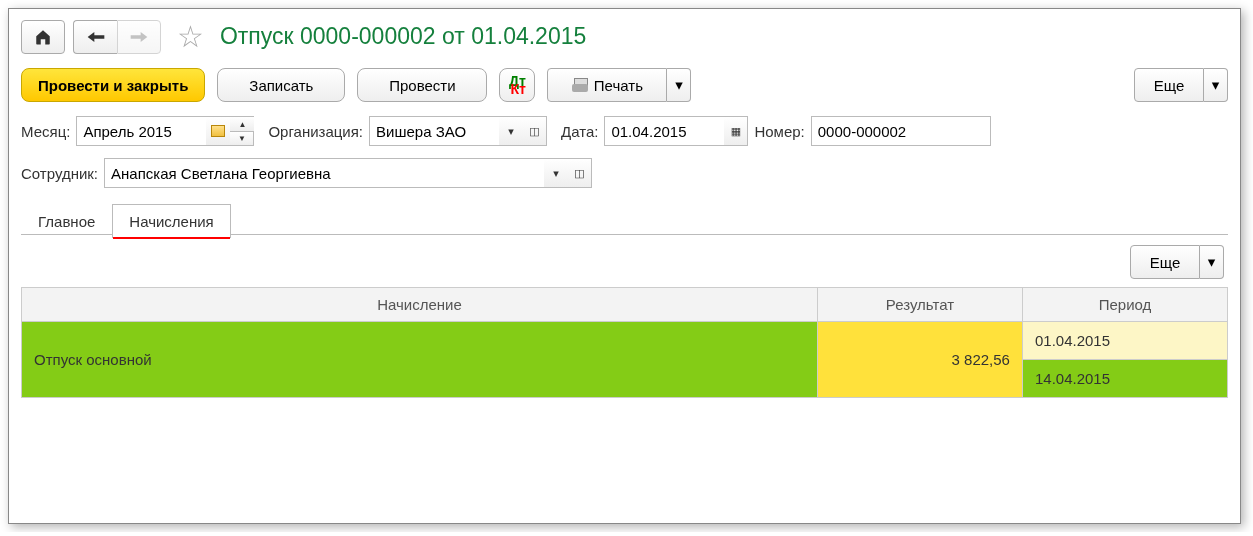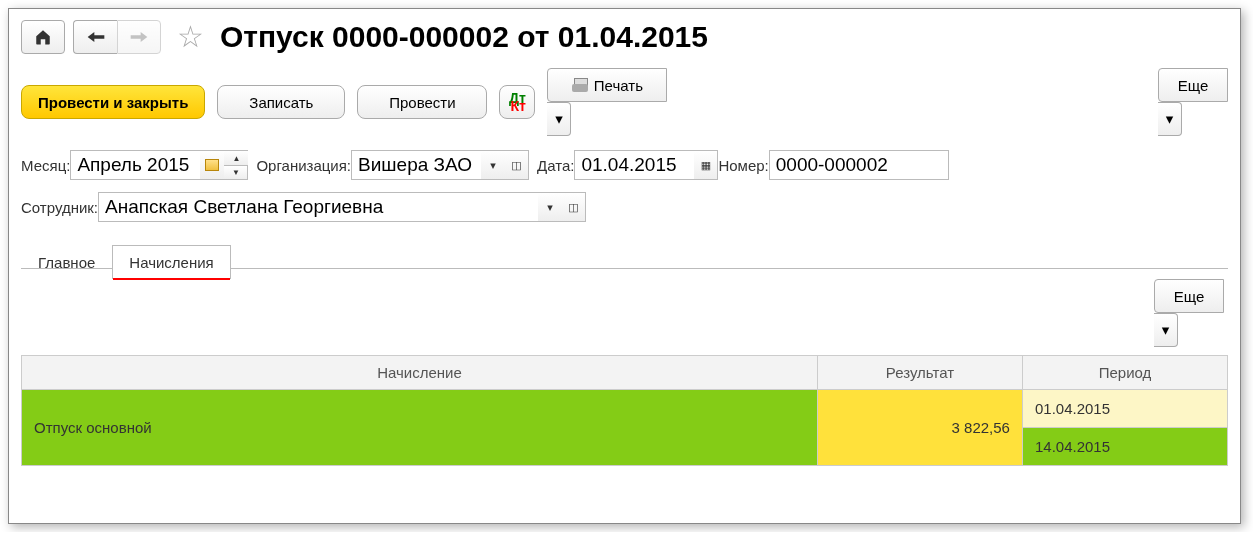--- a/index.html
+++ b/index.html
@@ -7,51 +7,51 @@
     .window { border: 1px solid #888; box-shadow: 3px 3px 10px rgba(0,0,0,0.3); padding: 10px 12px; width: 1233px; height: 516px; }
     
     .header-row { display: flex; align-items: center; gap: 10px; margin-bottom: 14px; }
     .nav-group { display: flex; gap: 8px; }
     .nav-btn { width: 44px; height: 34px; border: 1px solid #aaa; border-radius: 4px; background: linear-gradient(#fff, #eee); display: flex; align-items: center; justify-content: center; cursor: pointer; font-size: 18px; }
     .nav-btn.disabled { opacity: 0.5; }
     .nav-pair { display: flex; }
     .nav-pair .nav-btn:first-child { border-radius: 4px 0 0 4px; border-right: none; }
     .nav-pair .nav-btn:last-child { border-radius: 0 4px 4px 0; }
     .star-icon { font-size: 30px; color: #aaa; cursor: pointer; margin: 0 6px; }
-    .title { font-size: 30px; color: #000000; font-weight: bold; }
+    .title { font-size: 23px; color: #15803d; font-weight: normal; }
     
     .toolbar { display: flex; align-items: center; gap: 12px; margin-bottom: 14px; }
     .btn { height: 34px; padding: 0 16px; border: 1px solid #aaa; border-radius: 8px; background: linear-gradient(#fff, #eee); display: flex; align-items: center; justify-content: center; cursor: pointer; font-size: 15px; gap: 6px; }
     .btn.primary { background: linear-gradient(#ffe53b, #ffc800); border-color: #c9a700; font-weight: bold; }
-    .btn-group { display: flex; flex-direction: column; }
+    .btn-group { display: flex; }
     .btn-group .btn { border-radius: 0; }
     .btn-group .btn:first-child { border-radius: 4px 0 0 4px; }
     .btn-group .btn:last-child { border-radius: 0 4px 4px 0; border-left: none; width: 24px; padding: 0; }
     .spacer { flex: 1; }
     .dtkt-icon { font-size: 14px; font-weight: bold; line-height: 8px; }
     .dtkt-icon .dt { color: green; display: block; text-align: left; }
     .dtkt-icon .kt { color: red; display: block; text-align: right; }
     .printer-icon { width:16px; height:14px; position:relative; display:inline-block; }
     .printer-icon::before { content:""; position:absolute; top:0; left:2px; width:12px; height:6px; background:#ddd; border:1px solid #888; }
     .printer-icon::after { content:""; position:absolute; top:6px; left:0; width:16px; height:8px; background:#aaa; border-radius:2px; }
     
-    .form-row { display: flex; align-items: center; margin-bottom: 12px; flex-wrap: nowrap; }
+    .form-row { display: flex; align-items: center; gap: 6px; margin-bottom: 12px; flex-wrap: nowrap; }
     .label { font-size: 15px; color: #333; white-space: nowrap; }
-    .input { height: 30px; border: 1px solid #bbb; padding: 0 6px; font-size: 19px; background: #fff; }
+    .input { height: 30px; border: 1px solid #bbb; padding: 0 6px; font-size: 15px; background: #fff; }
     .composite { display: flex; }
     .composite .input { border-right: none; }
     .composite .add-btn { width: 24px; height: 30px; border: 1px solid #bbb; background: linear-gradient(#fff,#eee); display:flex; align-items:center; justify-content:center; cursor:pointer; font-size: 11px; border-left:none; }
     .composite .add-btn:not(:last-child){ border-right:none; }
     .spinner { display:flex; flex-direction:column; }
     .spinner .add-btn { height:15px; font-size:8px; }
     .spinner .add-btn:first-child{ border-bottom:none; }
     .calendar-icon { width:14px; height:12px; border:1px solid #b8860b; background:linear-gradient(#ffe08a,#f0c040); position:relative; }
     
     .tabs { display:flex; border-bottom:1px solid #bbb; margin-bottom:10px; margin-top: 4px;}
-    .tab { padding: 8px 16px; border: 1px solid transparent; border-bottom: none; cursor:pointer; font-size:15px; color:#333; position: relative; top:11px; }
+    .tab { padding: 8px 16px; border: 1px solid transparent; border-bottom: none; cursor:pointer; font-size:15px; color:#333; position: relative; top:4px; }
     .tab.active { border-color:#bbb; background:#fff; }
     .tab.active::after { content:""; position:absolute; bottom:-1px; left:0; right:0; height:2px; background:red; }
     
     .table-toolbar { display:flex; justify-content:flex-end; margin-bottom:8px; padding-right: 4px;}
     
     .table { border:1px solid #ccc; border-collapse:collapse; width:100%; }
     .table th { background:#f3f3f3; border:1px solid #ccc; padding:8px 12px; text-align:center; font-weight:normal; color:#555; font-size:15px; }
     .table td { border:1px solid #ccc; padding:10px 12px; font-size:15px; vertical-align: middle; }
     .row-accrual td:first-child { background:#84cc16; }
     .row-accrual .result-cell { background:#ffe13b; text-align:right; }

